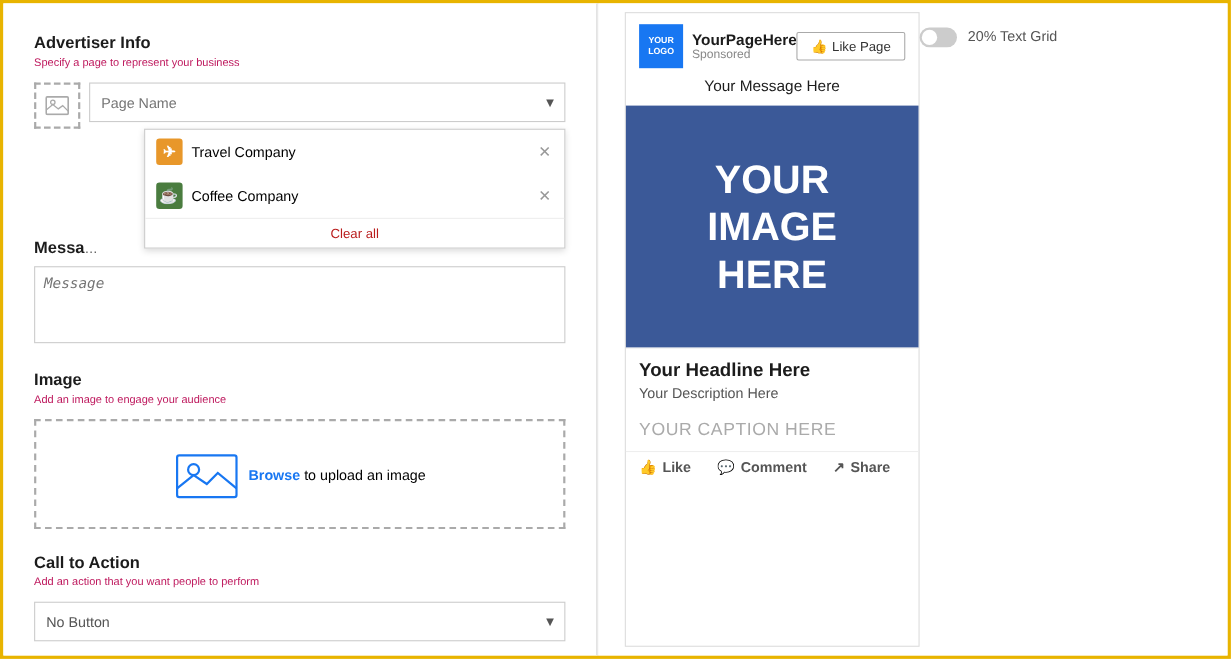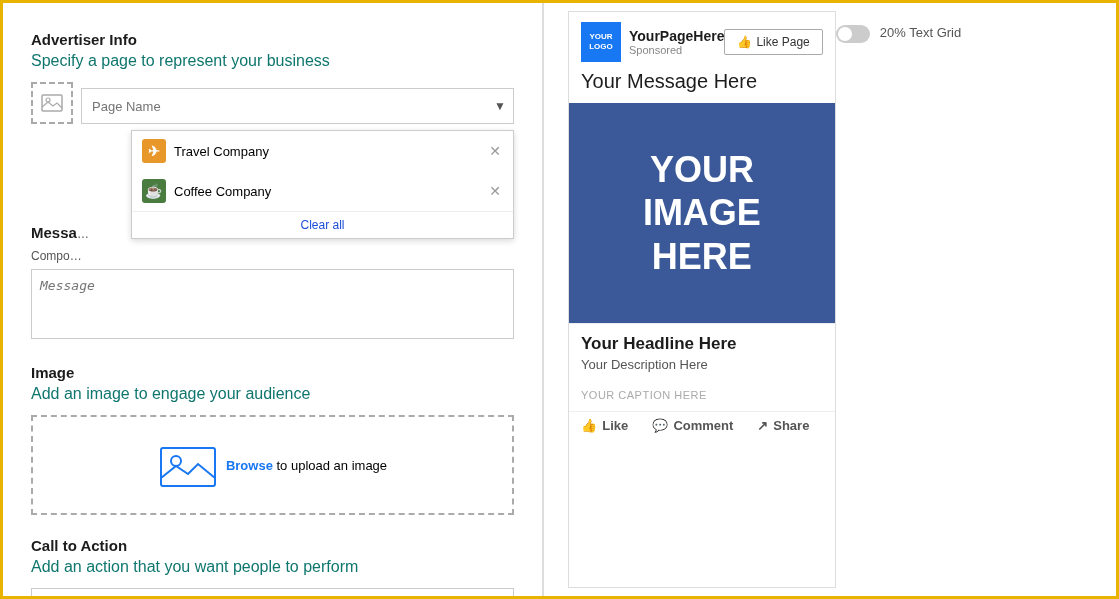--- a/index.html
+++ b/index.html
@@ -29,29 +29,29 @@
       position: relative;
       overflow: visible;
     }
     .section-title {
       font-size: 15px;
       font-weight: bold;
       color: #1c1c1c;
       margin-bottom: 4px;
     }
     .section-subtitle {
-      font-size: 16px;
-      color: #0f766e;
+      font-size: 10px;
+      color: #be185d;
       margin-bottom: 12px;
     }
     
     .advertiser-section { margin-bottom: 20px; }
     .page-selector-row {
       display: flex;
-      align-items: flex-end;
+      align-items: flex-start;
       gap: 8px;
       position: relative;
     }
     .page-icon-box {
       width: 42px;
       height: 42px;
       border: 2px dashed #aaa;
       display: flex;
       align-items: center;
       justify-content: center;
@@ -119,21 +119,21 @@
     .coffee-icon { background: #4a7c3f; }
     .remove-x {
       color: #999;
       font-size: 14px;
       cursor: pointer;
       padding: 0 2px;
     }
     .clear-all-row {
       text-align: center;
       padding: 6px;
-      color: #1d4ed8;
+      color: #b91c1c;
       font-size: 12px;
       cursor: pointer;
       border-top: 1px solid #eee;
     }
     
     .message-section { margin-bottom: 22px; }
     .compose-box {
       width: 100%;
       height: 70px;
       border: 1px solid #ccc;
@@ -230,22 +230,23 @@
       font-size: 12px;
       color: #333;
       cursor: pointer;
       display: flex;
       align-items: center;
       gap: 4px;
       border-radius: 2px;
     }
     .ad-message-text {
       padding: 0 12px 10px;
-      font-size: 20px;
+      font-size: 14px;
       color: #1c1c1c;
+      text-align: center;
     }
     .ad-image-placeholder {
       background: #3b5998;
       height: 220px;
       display: flex;
       align-items: center;
       justify-content: center;
     }
     .ad-image-text {
       color: #fff;
@@ -263,21 +264,21 @@
       font-weight: bold;
       color: #1c1c1c;
       margin-bottom: 3px;
     }
     .ad-description {
       font-size: 13px;
       color: #555;
       margin-bottom: 17px;
     }
     .ad-caption {
-      font-size: 11px;
+      font-size: 16px;
       color: #aaa;
       text-transform: uppercase;
       letter-spacing: 0.5px;
     }
     .ad-actions {
       display: flex;
       align-items: center;
       padding: 6px 12px;
       border-top: 1px solid #eee;
       gap: 24px;
@@ -358,21 +359,20 @@
             <div class="clear-all-row">Clear all</div>
           </div>
         </div>
       </div>
     </div>
 
     <div class="message-section" style="margin-top: 100px;">
       <div style="display:flex; gap:4px; margin-bottom:4px;">
         <span class="section-title">Messa<span style="color:#555; font-weight:normal; font-size:12px;">…</span></span>
       </div>
-      <div style="font-size:12px; color:#555; margin-bottom:6px;">Compo<span>…</span></div>
       <textarea class="compose-box" placeholder="Message" style=""></textarea>
     </div>
 
     <div class="image-section">
       <div class="section-title">Image</div>
       <div class="section-subtitle">Add an image to engage your audience</div>
       <div class="image-upload-box">
         <svg width="60" height="50" viewBox="0 0 60 50" fill="none" xmlns="http://www.w3.org/2000/svg">
           <rect x="3" y="8" width="54" height="38" rx="2" stroke="#1877f2" stroke-width="2" fill="none"></rect>
           <circle cx="18" cy="21" r="5" stroke="#1877f2" stroke-width="2" fill="none"></circle>

